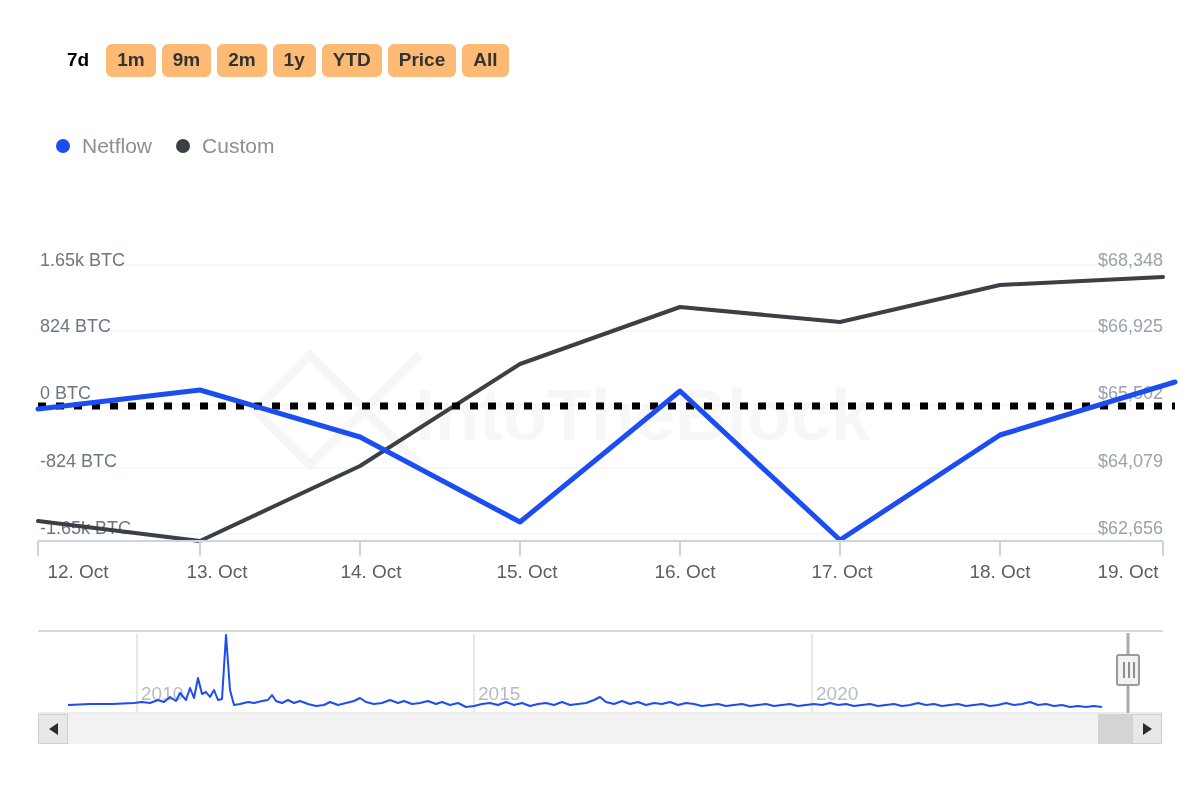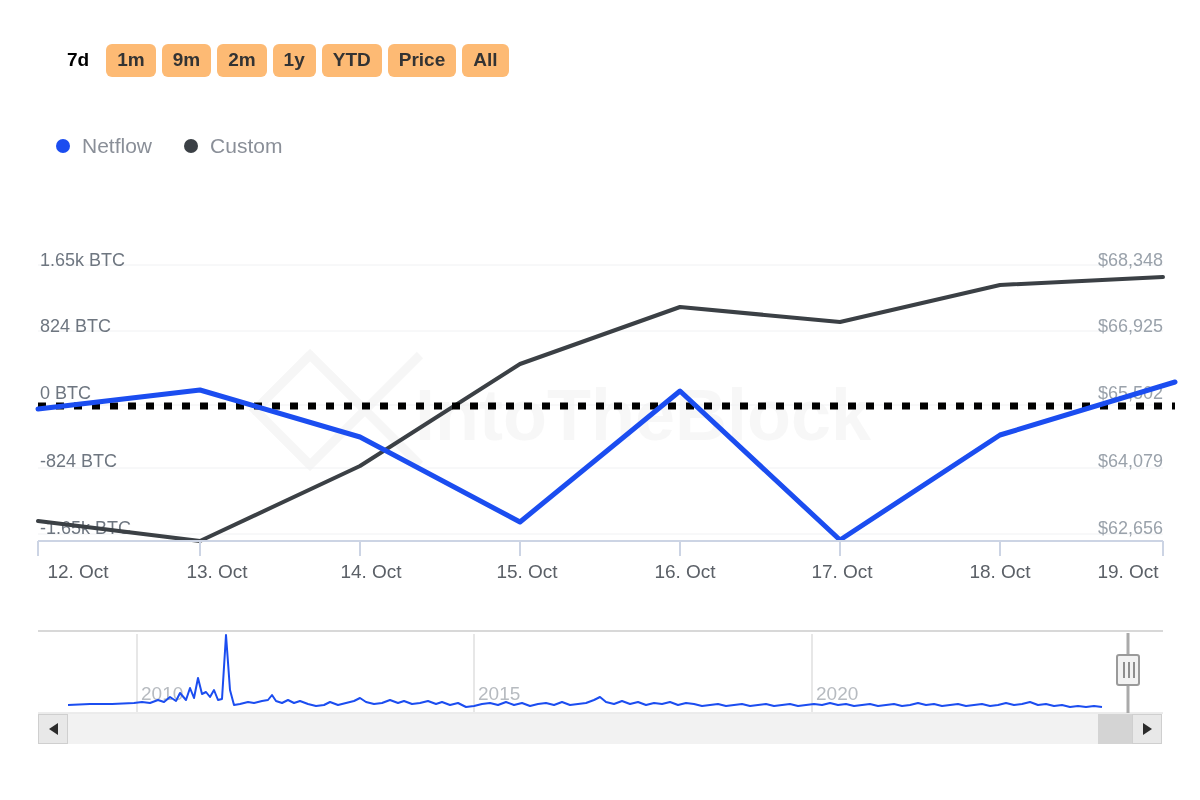--- a/index.html
+++ b/index.html
@@ -45,21 +45,21 @@
     text-align: right;
   }
 
   
   .legend {
     position: absolute;
     left: 56px;
     top: 135px;
     display: flex;
     align-items: center;
-    gap: 32px;
+    gap: 24px;
   }
   .legend-item {
     display: flex;
     align-items: center;
     gap: 12px;
     cursor: pointer;
   }
   .legend-dot {
     width: 14px;
     height: 14px;

